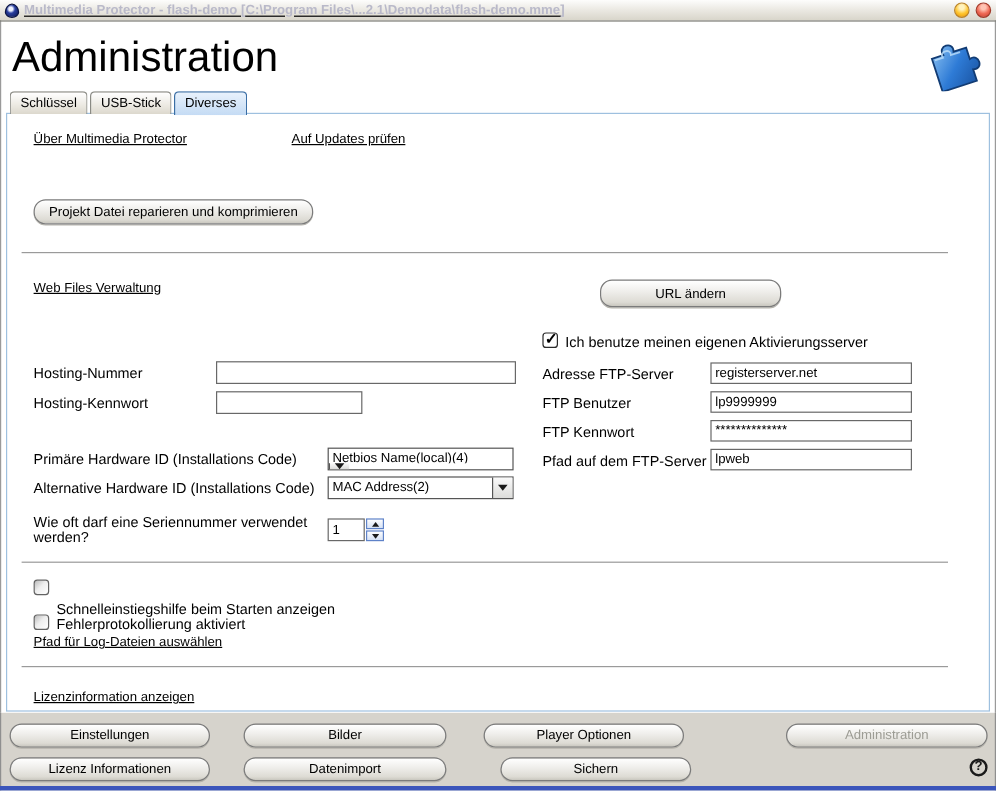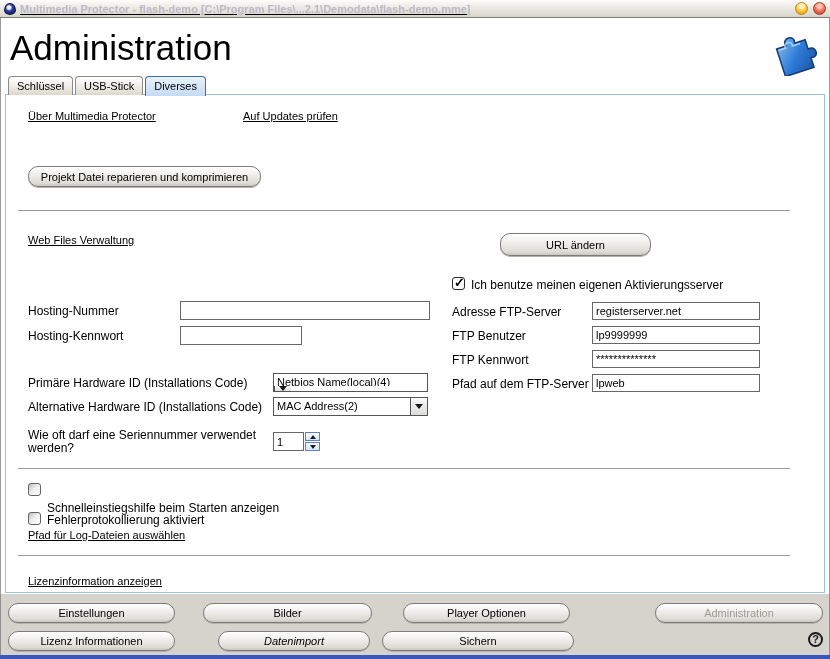--- a/index.html
+++ b/index.html
@@ -189,18 +189,18 @@
   <div class="divider" style="top:555px;"></div>
 
   <span class="link" style="left:28px; top:575px;">Lizenzinformation anzeigen</span>
 
   <div class="bottombar">
     <div class="xp-btn" style="left:8px; top:9px; width:167px; height:20px;">Einstellungen</div>
     <div class="xp-btn" style="left:203px; top:9px; width:169px; height:20px;">Bilder</div>
     <div class="xp-btn" style="left:403px; top:9px; width:167px; height:20px;">Player Optionen</div>
     <div class="xp-btn disabled" style="left:655px; top:9px; width:168px; height:20px;">Administration</div>
     <div class="xp-btn" style="left:8px; top:37px; width:167px; height:20px;">Lizenz Informationen</div>
-    <div class="xp-btn" style="left:218px; top:37px; width:152px; height:20px;font-style:italic;">Datenimport</div>
-    <div class="xp-btn" style="left:382px; top:37px; width:192px; height:20px;">Sichern</div>
+    <div class="xp-btn" style="left:203px; top:37px; width:169px; height:20px;">Datenimport</div>
+    <div class="xp-btn" style="left:417px; top:37px; width:159px; height:20px;">Sichern</div>
     <div class="help-circle">?</div>
   </div>
 
 </div>
 
 </body></html>

